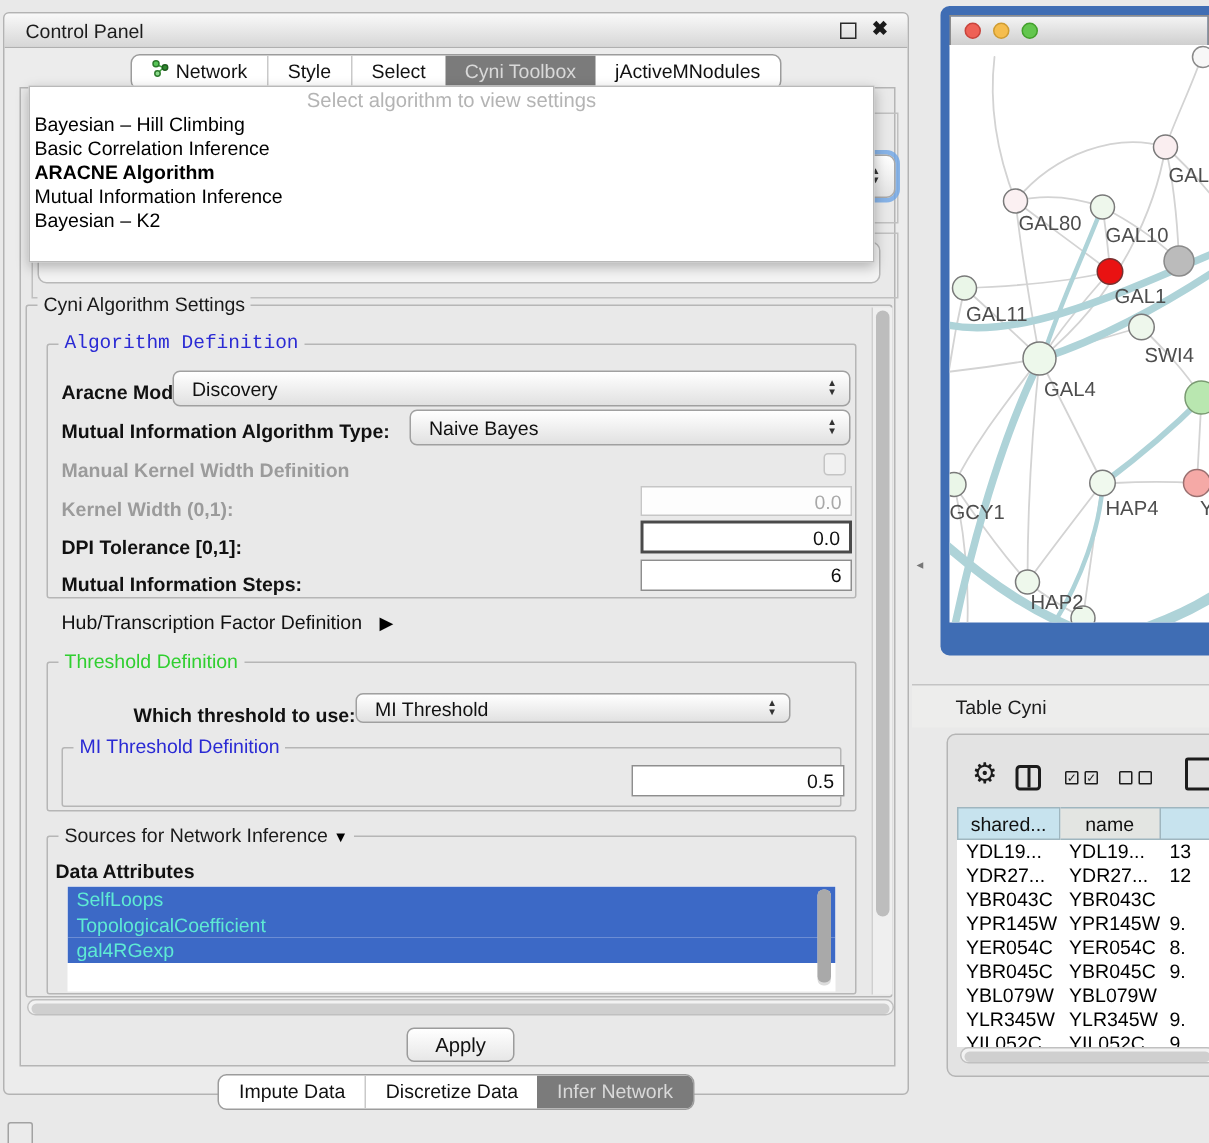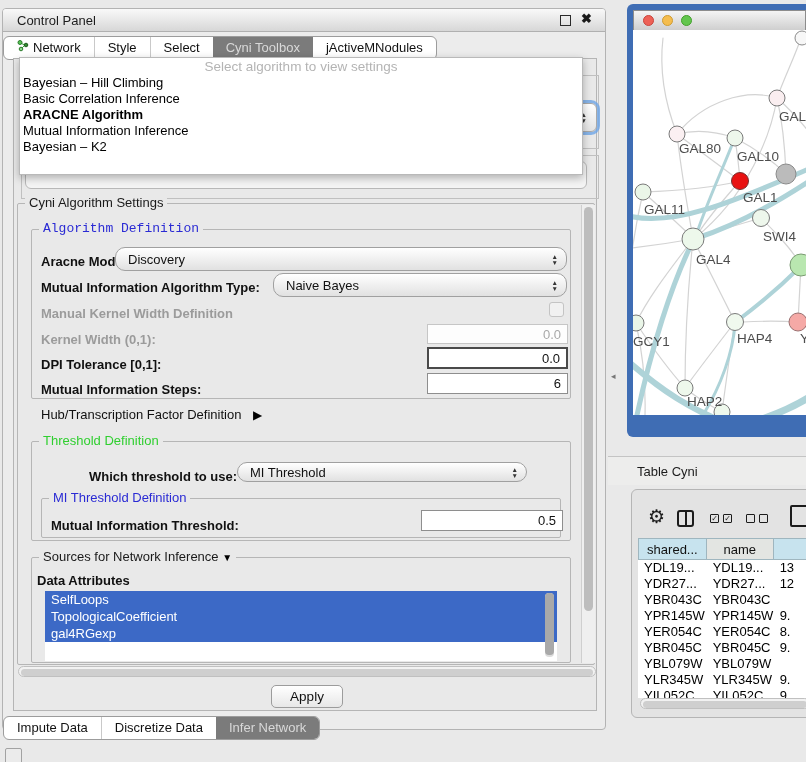--- a/index.html
+++ b/index.html
@@ -6,21 +6,21 @@
   #app{position:relative;width:806px;height:762px;overflow:hidden;background:#e9e9e9;
        font-family:"Liberation Sans",sans-serif;-webkit-font-smoothing:antialiased;}
   .abs{position:absolute;}
   
   .cp{left:2px;top:8px;width:604px;height:722px;background:#ececec;border:1px solid #b3b3b3;border-radius:4px;box-sizing:border-box;}
   .cp-titlebar{left:0;top:0;right:0;height:22px;background:linear-gradient(#f9f9f9,#d7d7d7);border-bottom:1px solid #b0b0b0;border-radius:3px 3px 0 0;}
   .cp-title{left:14px;top:4px;font-size:13px;color:#1c1c1c;}
   .float-btn{right:34px;top:6px;width:9px;height:9px;border:1.5px solid #2a2a2a;background:transparent;}
   .close-btn{right:13px;top:2px;font-size:13px;font-weight:bold;color:#1a1a1a;}
   
-  .tabbar{left:0;right:0;display:flex;}
+  .tabbar{left:0;right:0;display:flex;justify-content:center;}
   .tabset{display:flex;border:1px solid #9c9c9c;border-radius:6px;overflow:hidden;background:#fff;height:22px;}
   .tab{font-size:13px;line-height:22px;padding:0 13px;color:#111;white-space:nowrap;display:flex;align-items:center;gap:4px;}
   .tab + .tab{border-left:1px solid #c9c9c9;}
   .tab.sel{background:#7b7b7b;color:#d9d9d9;border-left:none;}
   .tab.sel + .tab{border-left:none;}
   
   .cp-content{left:10px;top:49px;width:584px;height:653px;background:#e9e9e9;border:1px solid #b5b5b5;box-sizing:border-box;}
   
   .popup{left:16px;top:48px;width:562px;height:116px;background:#fff;border:1px solid #b9b9b9;box-shadow:0 3px 8px rgba(0,0,0,.28);z-index:9;}
   .popup .ph{height:17px;line-height:17px;text-align:center;color:#b4b4b4;font-size:13.5px;}
@@ -31,33 +31,33 @@
   .behind-combo{border:1px solid #a8a8a8;border-radius:6px;background:linear-gradient(#fff,#e3e3e3);
      box-shadow:0 0 0 3px rgba(110,165,230,.8);z-index:2;}
   
   .grp{border:1px solid #b6b6b6;border-radius:2px;box-sizing:border-box;}
   .legend{background:#e9e9e9;padding:0 4px;font-size:13px;line-height:13px;color:#1a1a1a;white-space:nowrap;z-index:3;}
   .legend.blue{color:#2a2ad4;}
   .legend.green{color:#30cf30;}
   .lbl{font-size:13px;color:#111;white-space:nowrap;}
   .b{font-weight:bold;}
   .dis{color:#9b9b9b;}
-  .combo{border:1px solid #a0a0a0;border-radius:10px;background:linear-gradient(#ffffff,#e1e1e1);
+  .combo{border:1px solid #a0a0a0;border-radius:5px;background:linear-gradient(#ffffff,#e1e1e1);
      font-size:13px;color:#111;display:flex;align-items:center;padding:0 24px 0 12px;box-sizing:border-box;}
   .combo .arrows{position:absolute;right:8px;top:50%;transform:translateY(-50%);font-size:6.5px;line-height:5.5px;color:#333;text-align:center;}
   .tfield{background:#fff;border:1px solid #8e8e8e;font-size:13px;color:#111;box-sizing:border-box;
      display:flex;align-items:center;justify-content:flex-end;padding:0 6px;}
   .tfield.disabled{border:1px solid #c6c6c6;color:#a8a8a8;background:#fdfdfd;}
   .tfield.focus{border:2px solid #4a4a4a;}
   .chk{width:15px;height:15px;border:1px solid #c4c4c4;border-radius:3px;background:#f1f1f1;box-sizing:border-box;}
   .tri{color:#000;}
   
   .dlist{background:#fff;overflow:hidden;}
   .dlist .item{height:17px;line-height:17px;font-size:13px;padding-left:6px;color:#000;}
-  .dlist .item.sel{background:#3c69c6;color:#ffffff;}
+  .dlist .item.sel{background:#3c69c6;color:#5eead4;}
   
   .sbv-track{background:#efefef;border-left:1px solid #cfcfcf;}
   .sbv-thumb{background:#bdbdbd;border-radius:5px;}
   .sbh-track{background:#f2f2f2;border:1px solid #c0c0c0;border-radius:6px;box-sizing:border-box;}
   .sbh-thumb{background:#cfcfcf;border-radius:4px;}
   .btn{border:1px solid #9c9c9c;border-radius:5px;background:linear-gradient(#ffffff,#e7e7e7);
      font-size:13.5px;color:#111;display:flex;align-items:center;justify-content:center;}
   
   .netframe{left:627px;top:4px;width:190px;height:433px;background:#3f6db4;border-radius:6px;}
   .net-titlebar{left:6px;top:6px;width:173px;height:21px;background:linear-gradient(#f4f4f4,#cfcfcf);
@@ -187,21 +187,20 @@
 
     <div class="abs lbl b" style="left:86px;top:460px;">Which threshold to use:</div>
     <div class="abs combo" style="left:234px;top:453px;width:290px;height:20px;">
       <span>MI Threshold</span>
       <span class="arrows">▲<br>▼</span>
     </div>
 
     <div class="abs grp" style="left:38px;top:489px;width:520px;height:40px;"></div>
     <div class="abs legend blue" style="left:46px;top:482px;">MI Threshold Definition</div>
 
-    <div class="abs lbl b" style="left:48px;top:509px;">Mutual Information Threshold:</div>
     <div class="abs tfield" style="left:418px;top:501px;width:142px;height:21px;">0.5</div>
 
     <div class="abs grp" style="left:28px;top:548px;width:540px;height:106px;"></div>
     <div class="abs legend" style="left:36px;top:541px;">
       <span>Sources for Network Inference</span>
       <span class="tri" style="font-size:10px;">▼</span>
     </div>
     <div class="abs lbl b" style="left:34px;top:564px;">Data Attributes</div>
 
     <div class="abs dlist" style="left:42px;top:582px;width:512px;height:70px;" id="attr-list">

